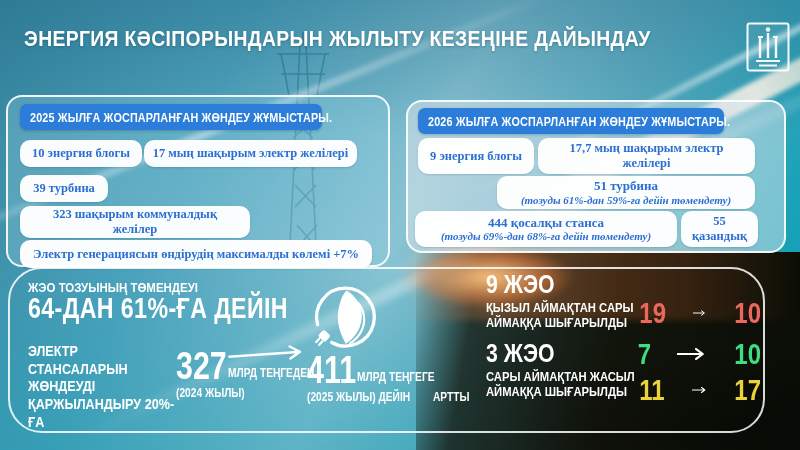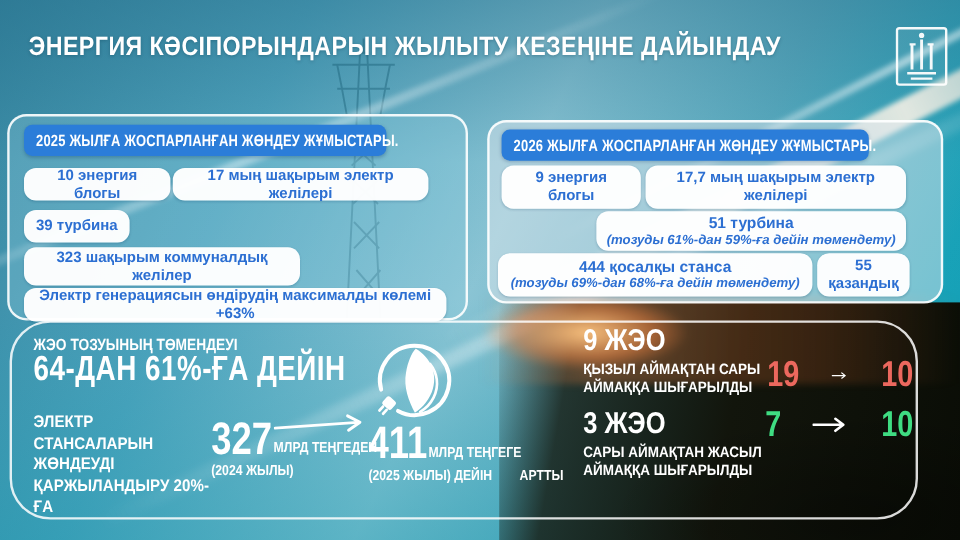--- a/index.html
+++ b/index.html
@@ -53,21 +53,21 @@
   .panel-2026 { left:406px; top:100px; width:380px; height:153px; background:rgba(226,233,238,.48); }
 
   .panel-header { position:absolute; background:#2b7dd9; border-radius:7px; display:flex; align-items:center;
     padding-left:10px; box-shadow:0 1px 3px rgba(0,40,90,.25); }
   .panel-header span { color:#fff; font-size:13.5px; font-weight:800; white-space:nowrap;
     transform:scaleX(.8); transform-origin:left center; letter-spacing:.2px; }
 
   .chip { position:absolute; background:rgba(255,255,255,.97); border-radius:10px; color:#2c6fd2;
     font-weight:700; font-size:12.5px; line-height:1.18; display:flex; flex-direction:column;
     align-items:center; justify-content:center; text-align:center; padding:2px 8px;
-    box-shadow:0 1px 2px rgba(0,50,90,.18); }
+    box-shadow:0 1px 2px rgba(0,50,90,.18);font-family:Liberation Serif, serif; }
   .chip .chip-label { font-size:13px; font-weight:800; white-space:nowrap; }
   .chip .chip-note  { font-size:11px; font-weight:700; font-style:italic; white-space:nowrap; }
 
   
   .bottom-frame { position:absolute; left:8px; top:267px; width:757px; height:166px;
     border:2px solid rgba(255,255,255,.85); border-radius:34px; }
 
   .white { color:#fff; }
 
   .wear-label { position:absolute; left:28px; top:280px; font-size:13.5px; font-weight:800;
@@ -153,21 +153,21 @@
     <div class="chip" style="left:136px; top:43px; width:213px; height:27px;">
         <span>17 мың шақырым электр желілері</span>
       </div>
     <div class="chip" style="left:12px; top:78px; width:88px; height:27px;">
         <span>39 турбина</span>
       </div>
     <div class="chip" style="left:12px; top:109px; width:230px; height:31px; padding:16px 14px;">
         <span>323 шақырым коммуналдық желілер</span>
       </div>
     <div class="chip" style="left:12px; top:143px; width:352px; height:28px;">
-        <span>Электр генерациясын өндірудің максималды көлемі +63%</span>
+        <span>Электр генерациясын өндірудің максималды көлемі +7%</span>
       </div>
   </div>
 
   <div class="panel panel-2026">
     <div class="panel-header" style="left:10px; top:6px; width:306px; height:26px;">
       <span>2026 ЖЫЛҒА ЖОСПАРЛАНҒАН ЖӨНДЕУ ЖҰМЫСТАРЫ.</span>
     </div>
     <div class="chip" style="left:10px; top:36px; width:116px; height:36px;">
         <span>9 энергия блогы</span>
       </div>
@@ -240,14 +240,21 @@
   </div>
 
   <div class="trans-row trans-2">
     <span class="trans-num" style="color: rgb(63, 220, 130);">7</span>
     <svg width="36" height="16" viewBox="0 0 36 16">
       <path d="M1 8 H29 M23 2 L31 8 L23 14" stroke="#fff" stroke-width="2.6" fill="none" stroke-linecap="round" stroke-linejoin="round"></path>
     </svg>
     <span class="trans-num" style="color: rgb(63, 220, 130);">10</span>
   </div>
 
+  <div class="trans-row trans-3">
+    <span class="trans-num" style="color: rgb(234, 210, 58);">11</span>
+    <svg width="36" height="16" viewBox="0 0 36 16">
+      <path d="M1 8 H29 M23 2 L31 8 L23 14" stroke="#fff" stroke-width="2.6" fill="none" stroke-linecap="round" stroke-linejoin="round"></path>
+    </svg>
+    <span class="trans-num" style="color: rgb(234, 210, 58);">17</span>
+  </div>
 
 </div>
 
 </body></html>

